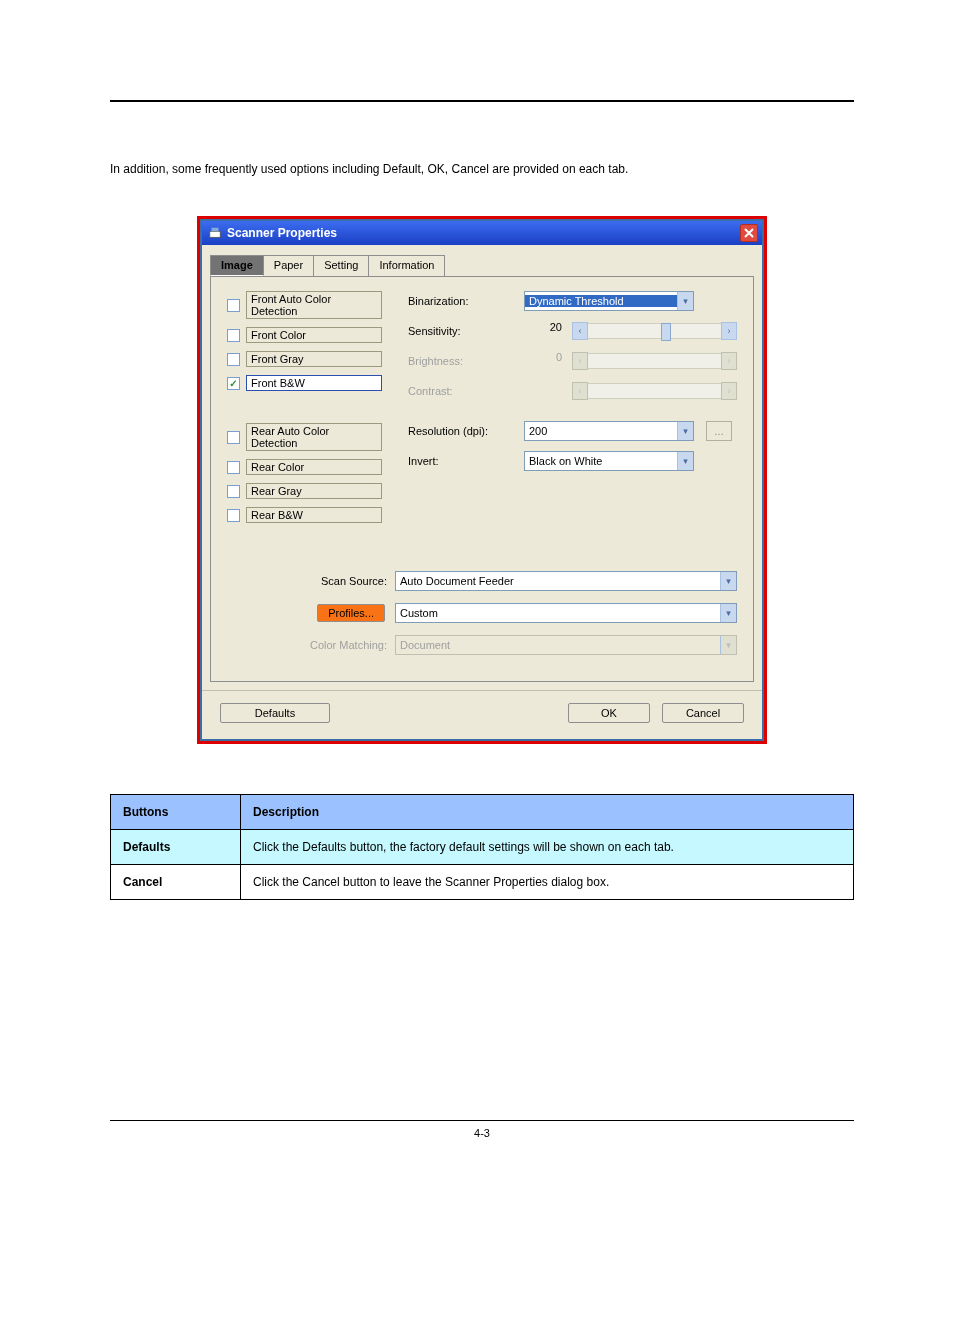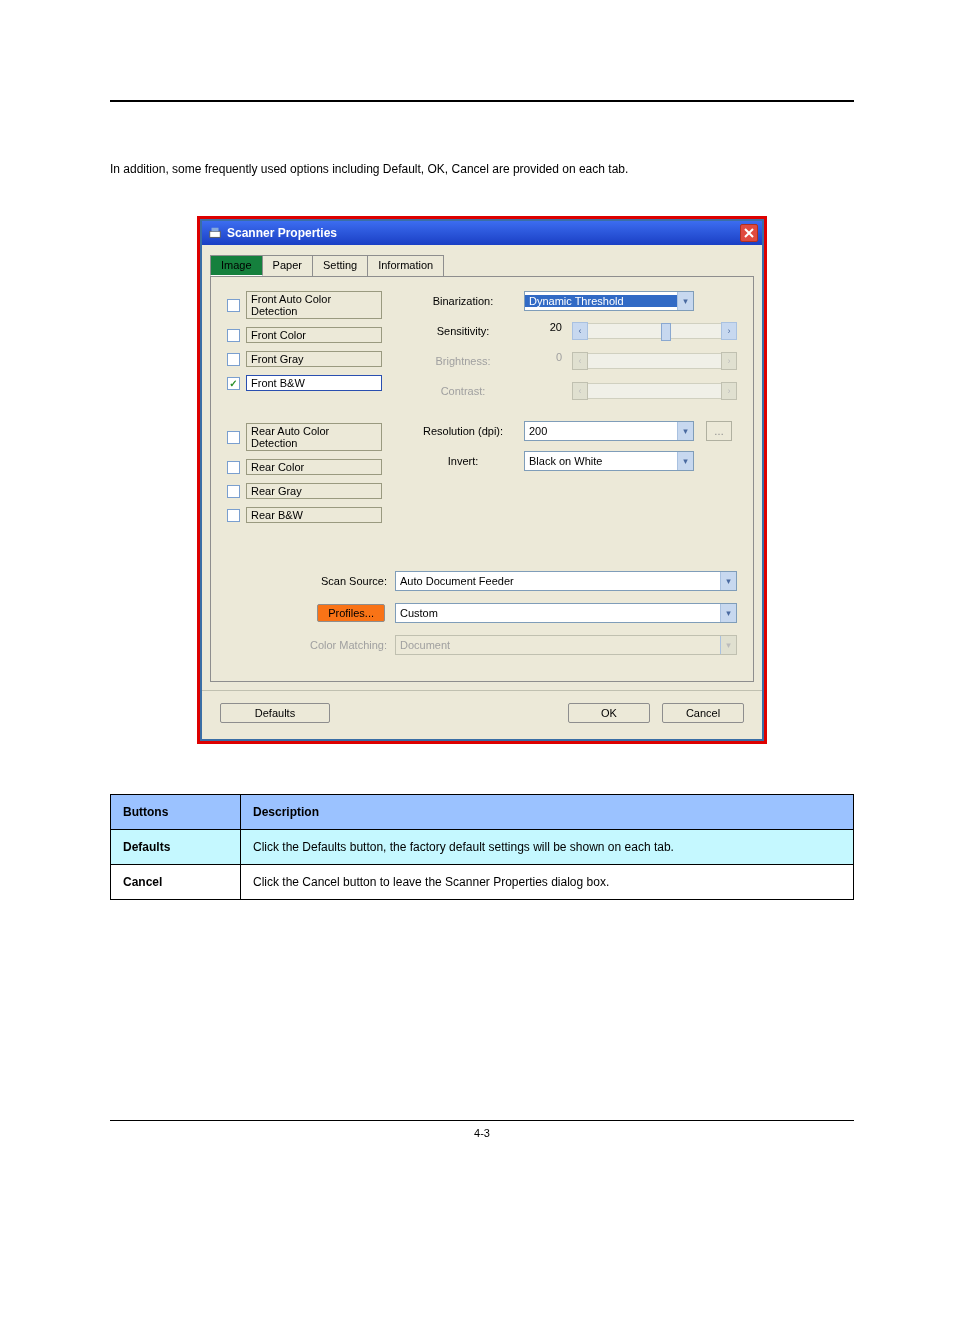--- a/index.html
+++ b/index.html
@@ -69,23 +69,24 @@
   .tab {
     padding: 3px 10px 4px 10px;
     border: 1px solid #8e8e8e;
     border-bottom: none;
     background: #ece9d8;
     margin-right: -1px;
     position: relative;
     font-size: 11px;
   }
   .tab.active {
-    background: #15803d;
+    background: #737373;
     border-bottom: 1px solid #fdfdfb;
     z-index: 2;
+    font-weight: bold;
   }
   .tab-panel {
     border: 1px solid #8e8e8e;
     margin: 0 8px 8px 8px;
     background: #ece9d8;
     padding: 14px 16px 14px 16px;
     min-height: 360px;
     display: flex;
     flex-direction: column;
   }
@@ -126,21 +127,20 @@
   .right-col { flex: 1; }
   .form-row {
     display: flex;
     align-items: center;
     margin-bottom: 10px;
     gap: 6px;
   }
   .form-label {
     width: 110px;
     font-size: 11px;
-    text-align: center;
   }
   .form-label.disabled { color: #a0a0a0; }
   .combo {
     display: flex;
     align-items: center;
     height: 20px;
     background: #fff;
     border: 1px solid #7f9db9;
     flex: 1;
   }

